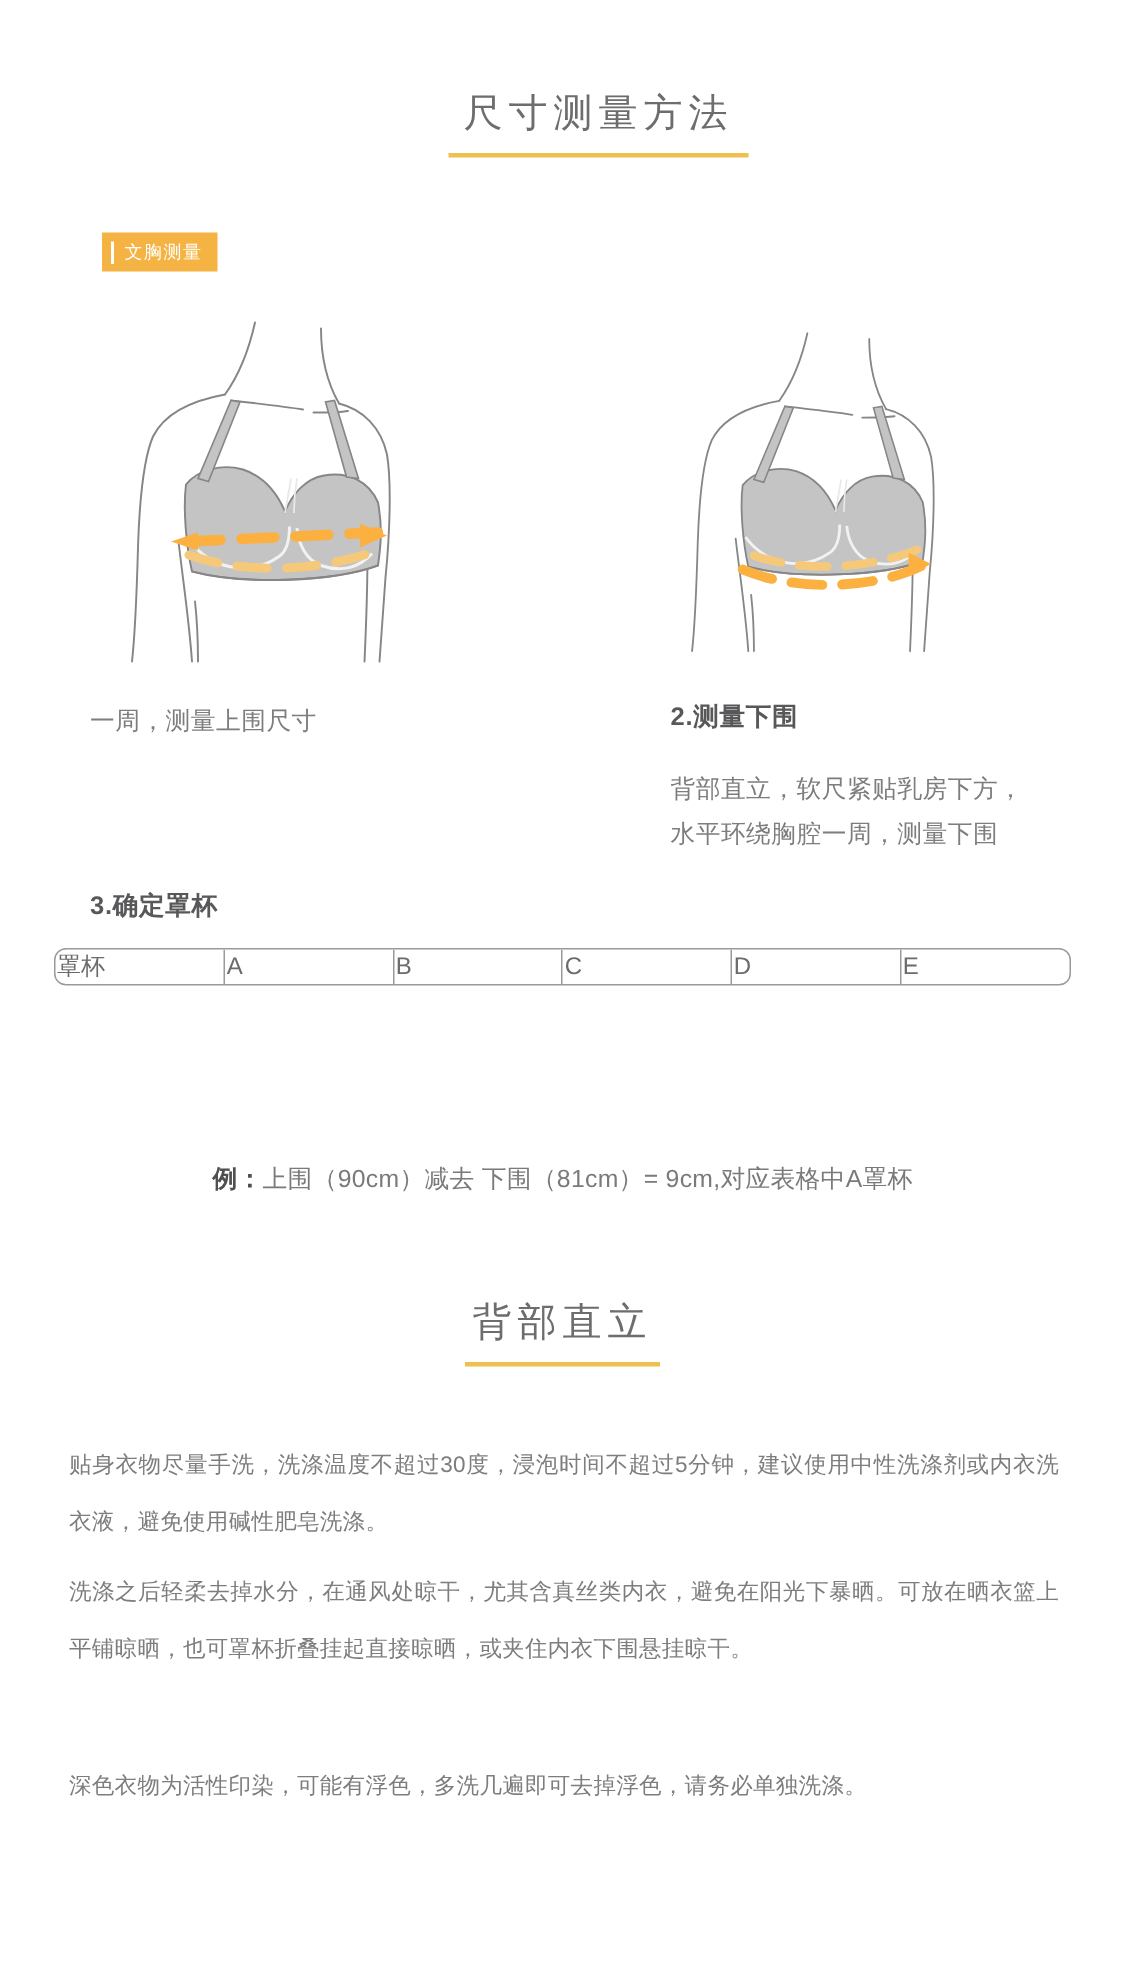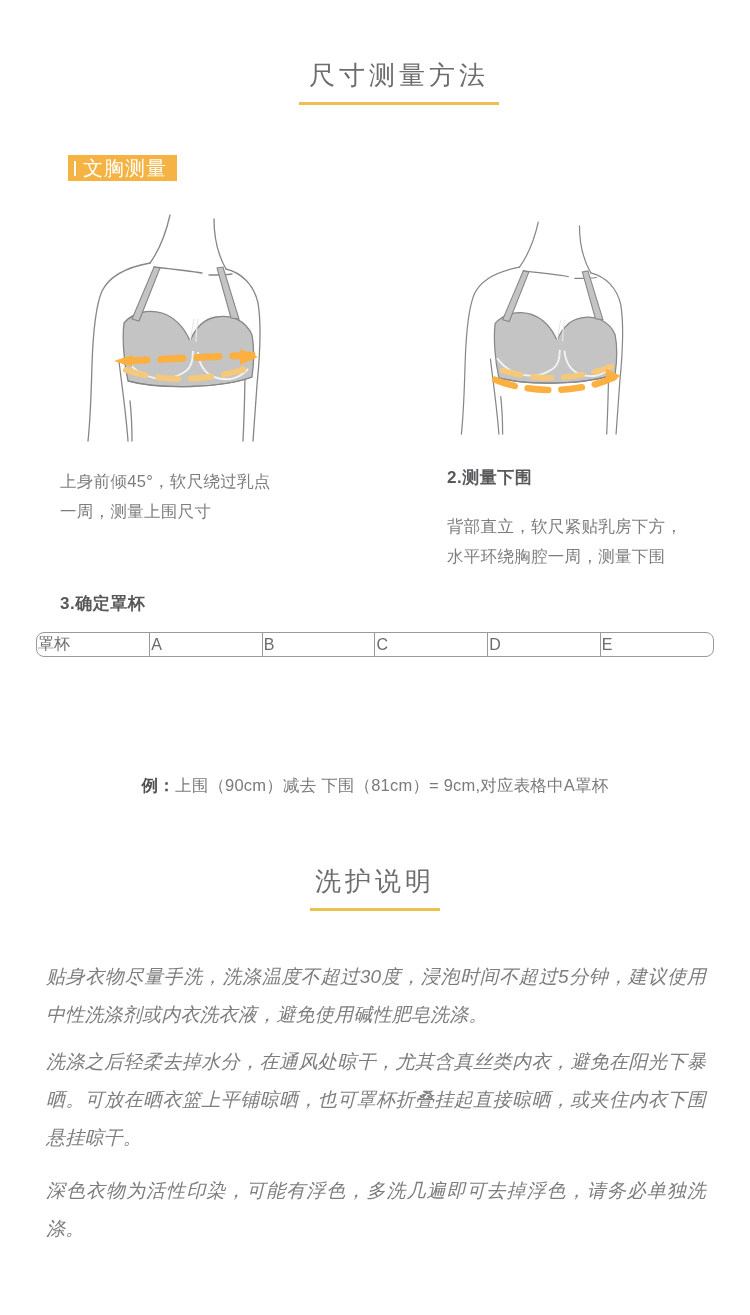--- a/index.html
+++ b/index.html
@@ -38,21 +38,21 @@
   #care-title-wrap { position: absolute; left: 0; top: 868px; width: 750px; }
   #care-title-wrap .title-underline { width: 130px; }
 
   
   .tag {
     position: absolute;
     left: 68px;
     top: 155px;
     background: #f4b343;
     color: #ffffff;
-    font-size: 20px;
+    font-size: 12px;
     line-height: 26px;
     height: 26px;
     padding: 0 10px 0 6px;
     display: flex;
     align-items: center;
     letter-spacing: 1px;
     white-space: nowrap;
   }
   .tag-bar {
     display: inline-block;
@@ -125,26 +125,25 @@
     color: #7a7a7a;
     letter-spacing: 0.2px;
   }
   #example-line .lead { font-weight: bold; color: #4f4f4f; }
 
   
   .care-para {
     position: absolute;
     left: 46px;
     width: 660px;
-    font-size: 19px;
+    font-size: 15px;
     line-height: 38px;
     color: #7d7d7d;
     letter-spacing: 0.2px;
     text-align: justify;
-    font-style: italic;
   }
   #care-p1 { top: 958px; }
   #care-p2 { top: 1043px; }
   #care-p3 { top: 1172px; }
 </style>
 </head>
 <body>
 
 <div id="size-title-wrap" class="section-title-wrap">
   <div class="section-title">尺寸测量方法</div>
@@ -246,21 +245,20 @@
 
     <g stroke="#fbb040" stroke-width="7" stroke-linecap="round" fill="none">
       <path d="M62 178 C 100 194, 156 192, 190 175" stroke-dasharray="22 14"></path>
     </g>
     <path d="M180 166 L 196 174 L 180 182 Z" fill="#fbb040"></path>
   </svg>
 </div>
 
 <div class="step" id="step-1">
   <div class="step-body">
-    <div>上身前倾45°，软尺绕过乳点</div>
     <div>一周，测量上围尺寸</div>
   </div>
 </div>
 
 <div class="step" id="step-2">
   <div class="step-heading">2.测量下围</div>
   <div class="step-body">
     <div>背部直立，软尺紧贴乳房下方，</div>
     <div>水平环绕胸腔一周，测量下围</div>
   </div>
@@ -281,19 +279,19 @@
     </tr>
   </tbody>
     </table>
 </div>
 
 <div id="example-line">
   <span class="lead">例：</span><span>上围（90cm）减去 下围（81cm）= 9cm,对应表格中A罩杯</span>
 </div>
 
 <div id="care-title-wrap" class="section-title-wrap">
-  <div class="section-title">洗护说明</div>
+  <div class="section-title">背部直立</div>
   <div class="title-underline"></div>
 </div>
 
 <div class="care-para" id="care-p1">贴身衣物尽量手洗，洗涤温度不超过30度，浸泡时间不超过5分钟，建议使用中性洗涤剂或内衣洗衣液，避免使用碱性肥皂洗涤。</div>
 <div class="care-para" id="care-p2">洗涤之后轻柔去掉水分，在通风处晾干，尤其含真丝类内衣，避免在阳光下暴晒。可放在晒衣篮上平铺晾晒，也可罩杯折叠挂起直接晾晒，或夹住内衣下围悬挂晾干。</div>
 <div class="care-para" id="care-p3">深色衣物为活性印染，可能有浮色，多洗几遍即可去掉浮色，请务必单独洗涤。</div>
 
 </body></html>

